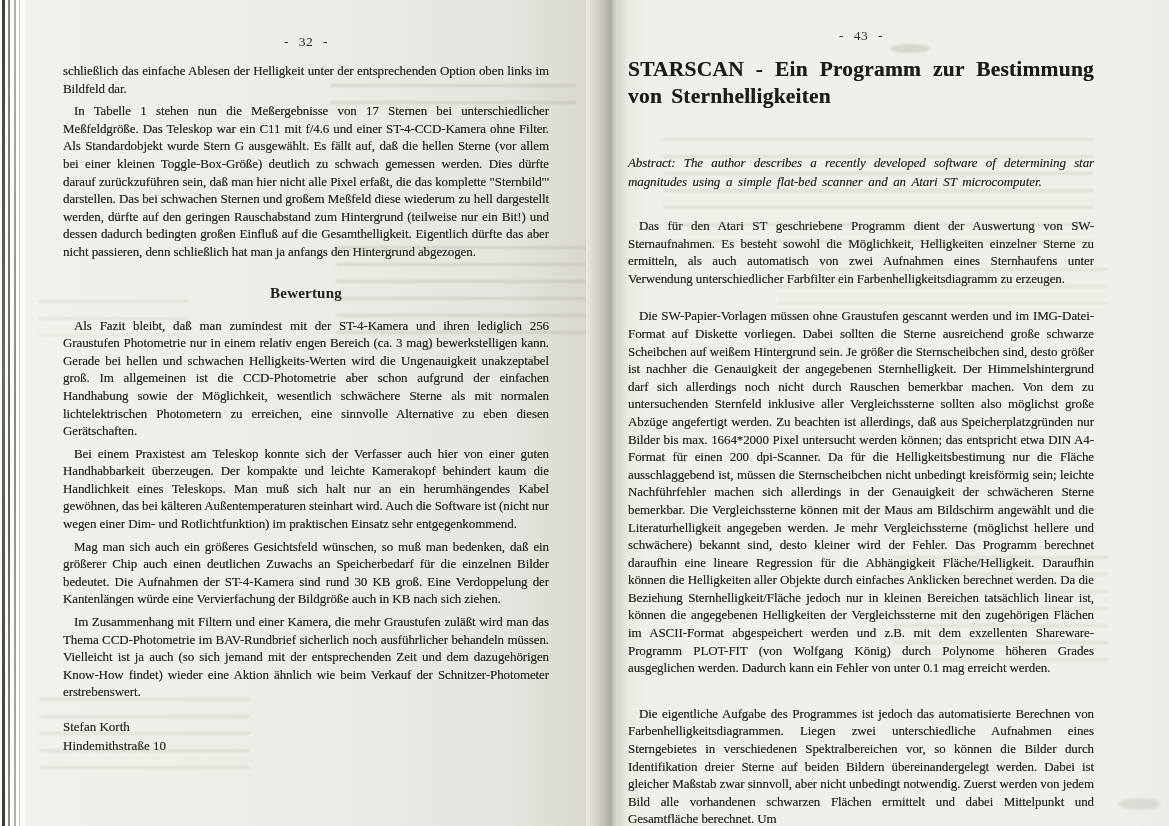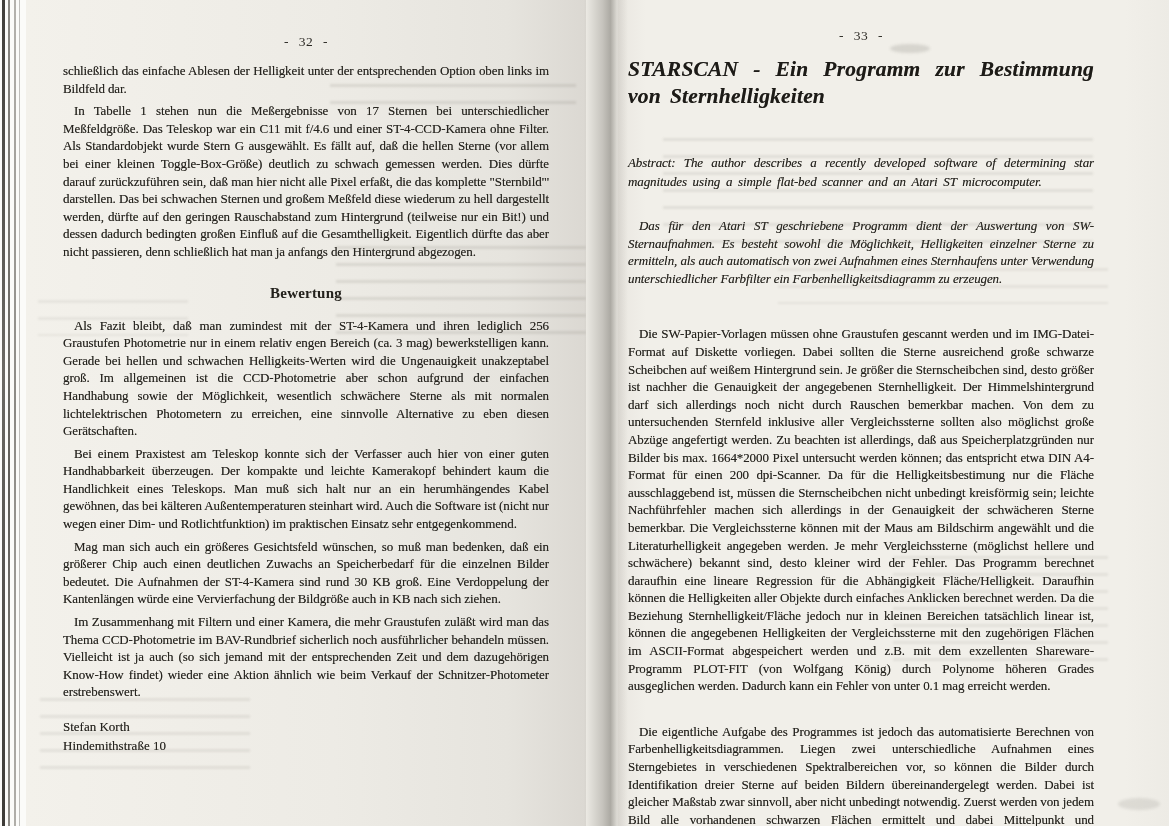--- a/index.html
+++ b/index.html
@@ -50,28 +50,27 @@
   .sec{
     margin:24px 0 15px 0;text-align:center;font-size:15px;font-weight:bold;
     letter-spacing:.2px;color:#23211c;
   }
   .signature{margin:16px -21px 0 0;text-align:left;font-size:13px;line-height:19px;}
   .signature div{text-shadow:0 0 .4px rgba(43,41,36,.5);}
   .title{
     margin:12px 0 44px 0;font-size:21.5px;line-height:26.5px;font-weight:bold;
     letter-spacing:.2px;word-spacing:3.5px;text-align:justify;color:#1d1b17;
     text-shadow:0 0 .5px rgba(29,27,23,.6);
-    font-style:italic;
   }
   .abstract{
     font-style:italic;text-indent:0;line-height:19px;word-spacing:2.5px;
     margin:0 0 26px 0;
   }
   .pr{margin-bottom:0;}
-  .pr1{margin-bottom:38px;font-style:italic;}
+  .pr1{margin-bottom:20px;}
   .pr2{margin-bottom:28px;}
 
   
   .ghost{
     position:absolute;z-index:2;pointer-events:none;opacity:.5;filter:blur(1.2px);
     background:repeating-linear-gradient(180deg,
       rgba(122,119,109,.34) 0px,rgba(122,119,109,.34) 3px,
       rgba(122,119,109,0) 3px,rgba(122,119,109,0) 17px);
   }
   .smudge{
@@ -111,21 +110,21 @@
 
     <div class="ghost" style="left:304px;top:84px;width:246px;height:26px;"></div>
     <div class="ghost" style="left:310px;top:246px;width:250px;height:88px;"></div>
     <div class="ghost" style="left:12px;top:300px;width:150px;height:36px;opacity:.3;"></div>
     <div class="ghost" style="left:14px;top:698px;width:210px;height:74px;opacity:.38;"></div>
   </div>
 
   <div class="gutter"></div>
 
   <div class="page page-right" lang="de">
-    <div class="pageno">- 33 -</div>
+    <div class="pageno">- 43 -</div>
 
     <h1 class="title">STARSCAN - Ein Programm zur Bestimmung von Sternhelligkeiten</h1>
 
     <p class="abstract">Abstract: The author describes a recently developed software of determining star magnitudes using a simple flat-bed scanner and an Atari ST microcomputer.</p>
 
     <p class="pr1">Das für den Atari ST geschriebene Programm dient der Auswertung von SW-Sternaufnahmen. Es besteht sowohl die Möglichkeit, Helligkeiten einzelner Sterne zu ermitteln, als auch automatisch von zwei Aufnahmen eines Sternhaufens unter Verwendung unterschiedlicher Farbfilter ein Farbenhelligkeitsdiagramm zu erzeugen.</p>
     <p class="pr2">Die SW-Papier-Vorlagen müssen ohne Graustufen gescannt werden und im IMG-Datei-Format auf Diskette vorliegen. Dabei sollten die Sterne ausreichend große schwarze Scheibchen auf weißem Hintergrund sein. Je größer die Sternscheibchen sind, desto größer ist nachher die Genauigkeit der angegebenen Sternhelligkeit. Der Himmelshintergrund darf sich allerdings noch nicht durch Rauschen bemerkbar machen. Von dem zu untersuchenden Sternfeld inklusive aller Vergleichssterne sollten also möglichst große Abzüge angefertigt werden. Zu beachten ist allerdings, daß aus Speicherplatzgründen nur Bilder bis max. 1664*2000 Pixel untersucht werden können; das entspricht etwa DIN A4-Format für einen 200 dpi-Scanner. Da für die Helligkeitsbestimung nur die Fläche ausschlaggebend ist, müssen die Sternscheibchen nicht unbedingt kreisförmig sein; leichte Nachführfehler machen sich allerdings in der Genauigkeit der schwächeren Sterne bemerkbar. Die Vergleichssterne können mit der Maus am Bildschirm angewählt und die Literaturhelligkeit angegeben werden. Je mehr Vergleichssterne (möglichst hellere und schwächere) bekannt sind, desto kleiner wird der Fehler. Das Programm berechnet daraufhin eine lineare Regression für die Abhängigkeit Fläche/Helligkeit. Daraufhin können die Helligkeiten aller Objekte durch einfaches Anklicken berechnet werden. Da die Beziehung Sternhelligkeit/Fläche jedoch nur in kleinen Bereichen tatsächlich linear ist, können die angegebenen Helligkeiten der Vergleichssterne mit den zugehörigen Flächen im ASCII-Format abgespeichert werden und z.B. mit dem exzellenten Shareware-Programm PLOT-FIT (von Wolfgang König) durch Polynome höheren Grades ausgeglichen werden. Dadurch kann ein Fehler von unter 0.1 mag erreicht werden.</p>
     <p class="pr">Die eigentliche Aufgabe des Programmes ist jedoch das automatisierte Berechnen von Farbenhelligkeitsdiagrammen. Liegen zwei unterschiedliche Aufnahmen eines Sterngebietes in verschiedenen Spektralbereichen vor, so können die Bilder durch Identifikation dreier Sterne auf beiden Bildern übereinandergelegt werden. Dabei ist gleicher Maßstab zwar sinnvoll, aber nicht unbedingt notwendig. Zuerst werden von jedem Bild alle vorhandenen schwarzen Flächen ermittelt und dabei Mittelpunkt und Gesamtfläche berechnet. Um</p>
 
     <div class="smudge" style="left:272px;top:44px;width:40px;height:9px;"></div>

